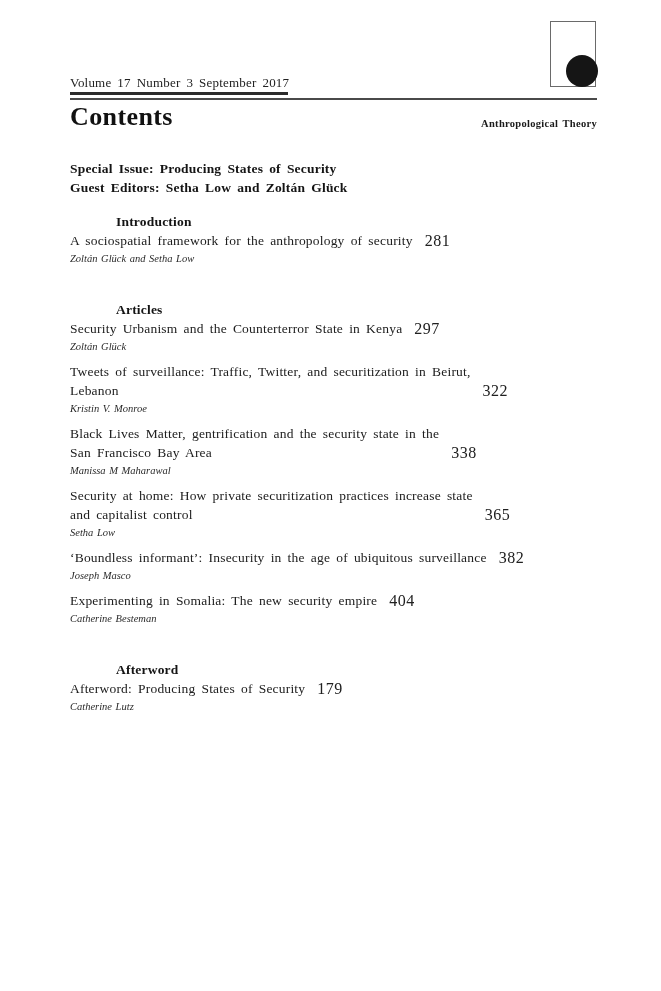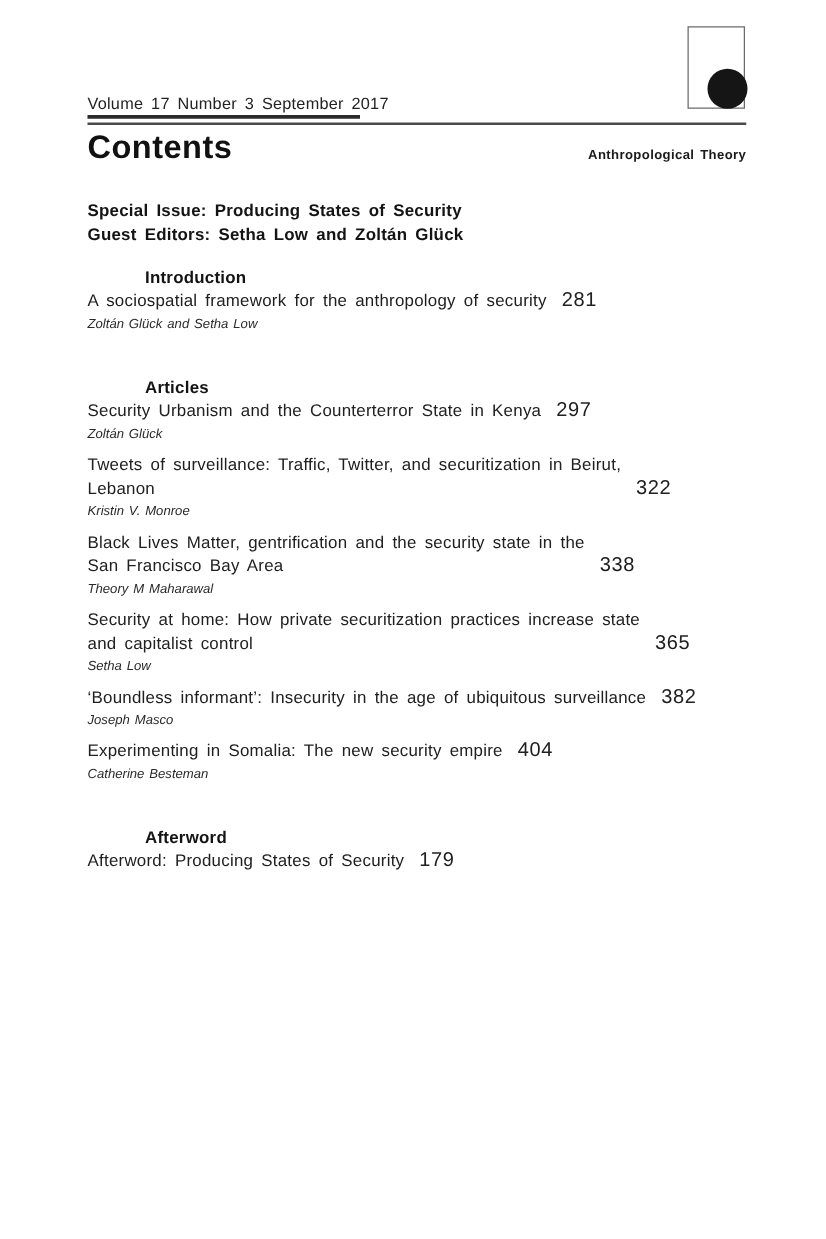--- a/index.html
+++ b/index.html
@@ -6,21 +6,21 @@
     margin: 0;
     padding: 0;
     background: #ffffff;
   }
   .page {
     position: relative;
     width: 661px;
     height: 991px;
     background: #ffffff;
     color: #1e1e1e;
-    font-family: Liberation Sans, sans-serif;
+    font-family: Liberation Serif, serif;
     overflow: hidden;
   }
 
   
   .logo {
     position: absolute;
     left: 550px;
     top: 21px;
     width: 48px;
     height: 66px;
@@ -204,21 +204,21 @@
         </div>
         <div class="entry-authors">Kristin V. Monroe</div>
       </div>
 
       <div class="entry">
         <div class="entry-row">
           <div class="entry-title">Black Lives Matter, gentrification and the security state in the
 San Francisco Bay Area</div>
           <div class="entry-page">338</div>
         </div>
-        <div class="entry-authors">Theory M Maharawal</div>
+        <div class="entry-authors">Manissa M Maharawal</div>
       </div>
 
       <div class="entry">
         <div class="entry-row">
           <div class="entry-title">Security at home: How private securitization practices increase state
 and capitalist control</div>
           <div class="entry-page">365</div>
         </div>
         <div class="entry-authors">Setha Low</div>
       </div>
@@ -240,17 +240,18 @@
       </div>
     </div>
 
     <div class="section">
       <div class="section-heading">Afterword</div>
       <div class="entry">
         <div class="entry-row">
           <div class="entry-title">Afterword: Producing States of Security</div>
           <div class="entry-page">179</div>
         </div>
+        <div class="entry-authors">Catherine Lutz</div>
       </div>
     </div>
 
   </div>
 </div>
 
 </body></html>

